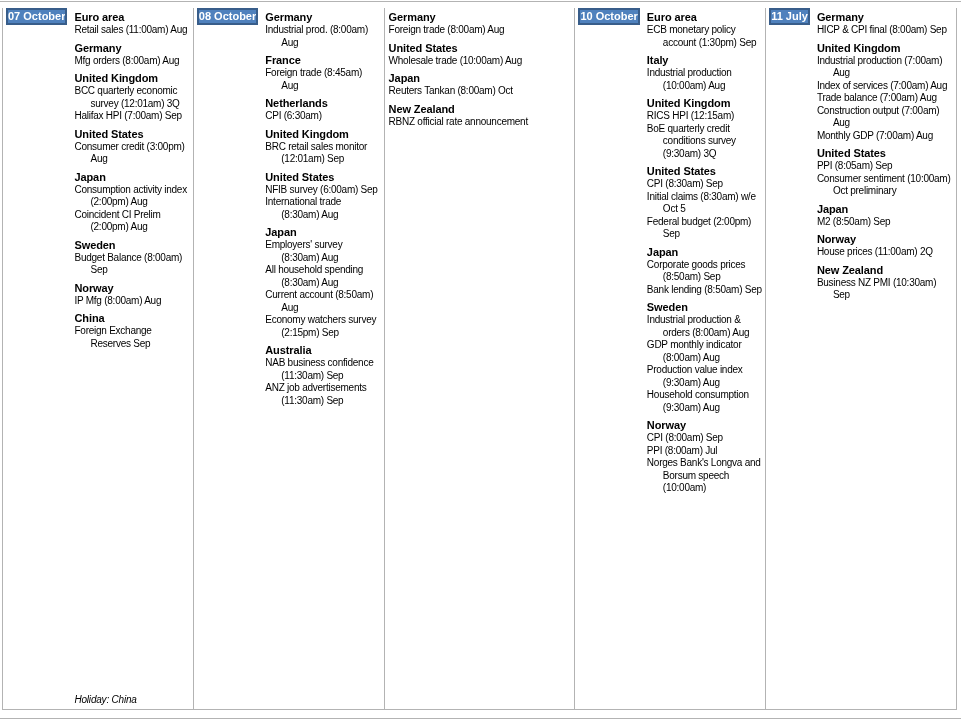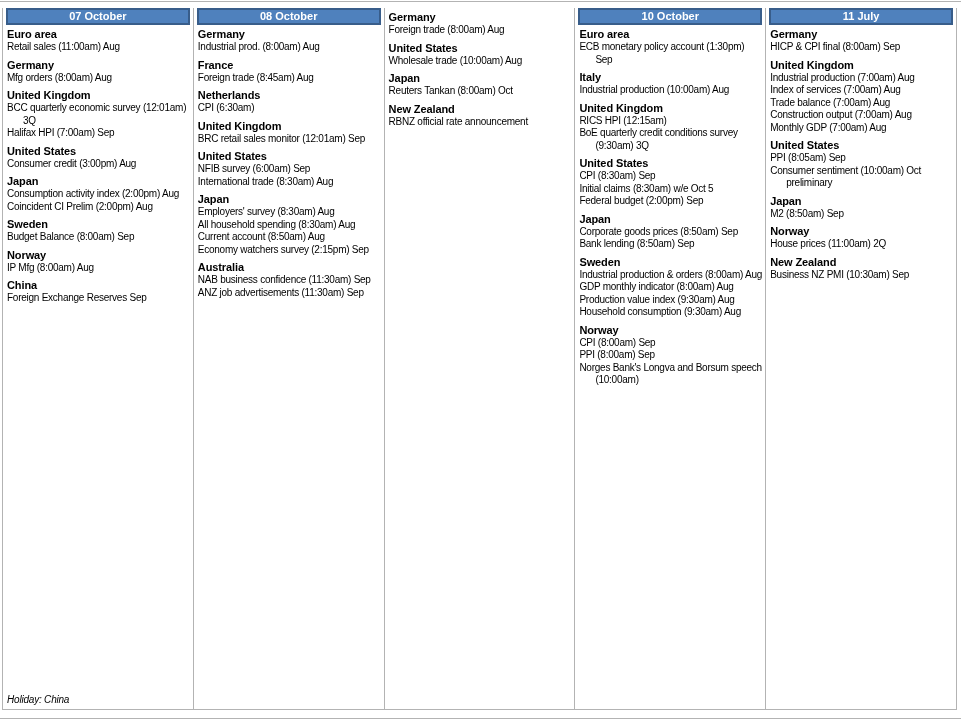--- a/index.html
+++ b/index.html
@@ -35,21 +35,21 @@
     top: 8px;
     width: 955px;
     height: 702px;
     display: flex;
     box-sizing: border-box;
   }
   .col {
     flex: 1 1 0;
     min-width: 0;
     display: flex;
-    flex-direction: column;
+    flex-direction: row;
     border-right: 1px solid var(--grid, #b3b3b3);
     border-bottom: 1px solid var(--grid, #b3b3b3);
     box-sizing: border-box;
   }
   .col:first-child {
     border-left: 1px solid var(--grid, #b3b3b3);
   }
   .head {
     flex: 0 0 auto;
     margin: 0 3px;
@@ -228,21 +228,21 @@
           <div class="group">
             <div class="country">Sweden</div>
             <div class="event">Industrial production &amp; orders (8:00am) Aug</div>
             <div class="event">GDP monthly indicator (8:00am) Aug</div>
             <div class="event">Production value index (9:30am) Aug</div>
             <div class="event">Household consumption (9:30am) Aug</div>
           </div>
           <div class="group">
             <div class="country">Norway</div>
             <div class="event">CPI (8:00am) Sep</div>
-            <div class="event">PPI (8:00am) Sep</div>
+            <div class="event">PPI (8:00am) Jul</div>
             <div class="event">Norges Bank's Longva and Borsum speech (10:00am)</div>
           </div>
         </div>
       </div>
       <div class="col">
         <div class="head">11 July</div>
         <div class="cell">
           <div class="group">
             <div class="country">Germany</div>
             <div class="event">HICP &amp; CPI final (8:00am) Sep</div>

